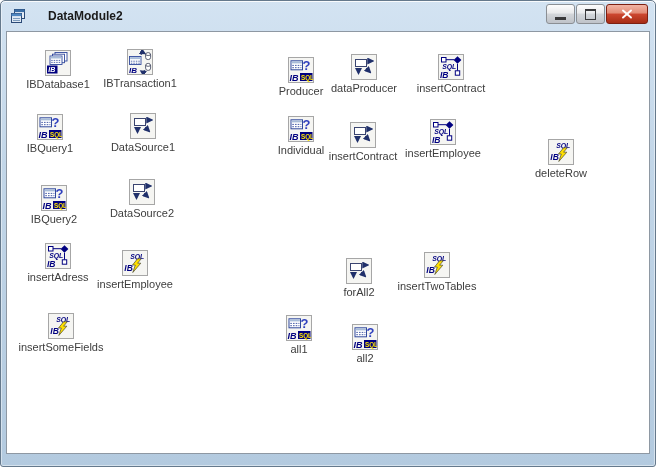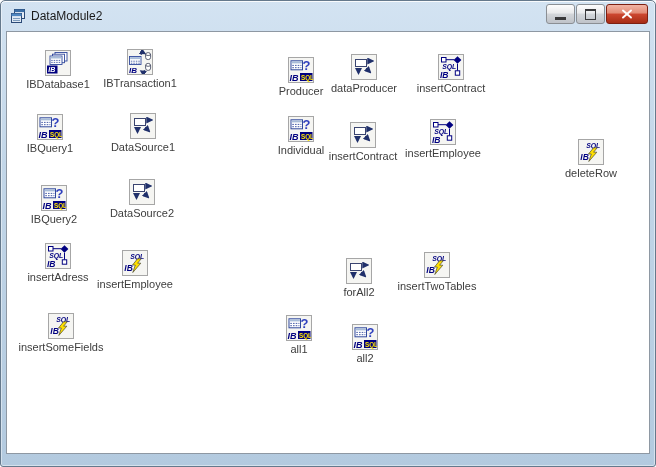--- a/index.html
+++ b/index.html
@@ -9,21 +9,21 @@
   }
   .window{
     position:absolute;left:0;top:0;width:654px;height:465px;
     background:linear-gradient(180deg,#d3e3f2 0%,#c2d6e8 35%,#b3cadf 100%);
     border:1px solid #65798c;
     border-radius:5px 5px 3px 3px;
     box-shadow:inset 0 1px 0 rgba(255,255,255,.75), inset 0 0 0 1px rgba(255,255,255,.45);
   }
   .titlebar{position:absolute;left:0;top:0;right:0;height:30px;}
   .title-icon{position:absolute;left:9px;top:7px;width:16px;height:16px;}
-  .title-text{position:absolute;left:30px;top:8px;font-size:12px;color:#1a1a1a;white-space:nowrap;}
+  .title-text{position:absolute;left:47px;top:8px;font-size:12px;color:#1a1a1a;white-space:nowrap;font-weight:bold;}
   .winbtn{position:absolute;top:3px;height:20px;box-sizing:border-box;border:1px solid #8b8f94;
     border-radius:3px;display:flex;align-items:center;justify-content:center;}
   .btn-min{left:545px;width:29px;background:linear-gradient(#fdfdfd,#e9eaec 45%,#d3d6da 50%,#bfc3c9);}
   .btn-max{left:575px;width:29px;background:linear-gradient(#fdfdfd,#e9eaec 45%,#d3d6da 50%,#bfc3c9);}
   .btn-close{left:605px;width:42px;border-color:#7d2011;
     background:linear-gradient(#f2b5a5 0%,#e28a74 45%,#cd4730 50%,#a72d15 100%);}
   .glyph-min{width:11px;height:3px;background:#39393b;margin-top:8px;}
   .glyph-max{width:9px;height:8px;border:1px solid #39393b;border-top-width:2px;background:transparent;}
   .client{
     position:absolute;left:5px;top:30px;width:642px;height:421px;
@@ -206,21 +206,21 @@
         <use href="#sym-datasource"></use>
       </svg>
     <span class="clabel">insertContract</span>
   </div>
   <div class="comp" style="left:442px;top:118px">
     <svg class="cicon" viewBox="0 0 24 24">
         <use href="#sym-ibstoredproc"></use>
       </svg>
     <span class="clabel">insertEmployee</span>
   </div>
-  <div class="comp" style="left:590px;top:138px">
+  <div class="comp" style="left:560px;top:138px">
     <svg class="cicon" viewBox="0 0 24 24">
         <use href="#sym-ibsql"></use>
       </svg>
     <span class="clabel">deleteRow</span>
   </div>
 
   <div class="comp" style="left:53px;top:184px">
     <svg class="cicon" viewBox="0 0 24 24">
         <use href="#sym-ibquery"></use>
       </svg>

